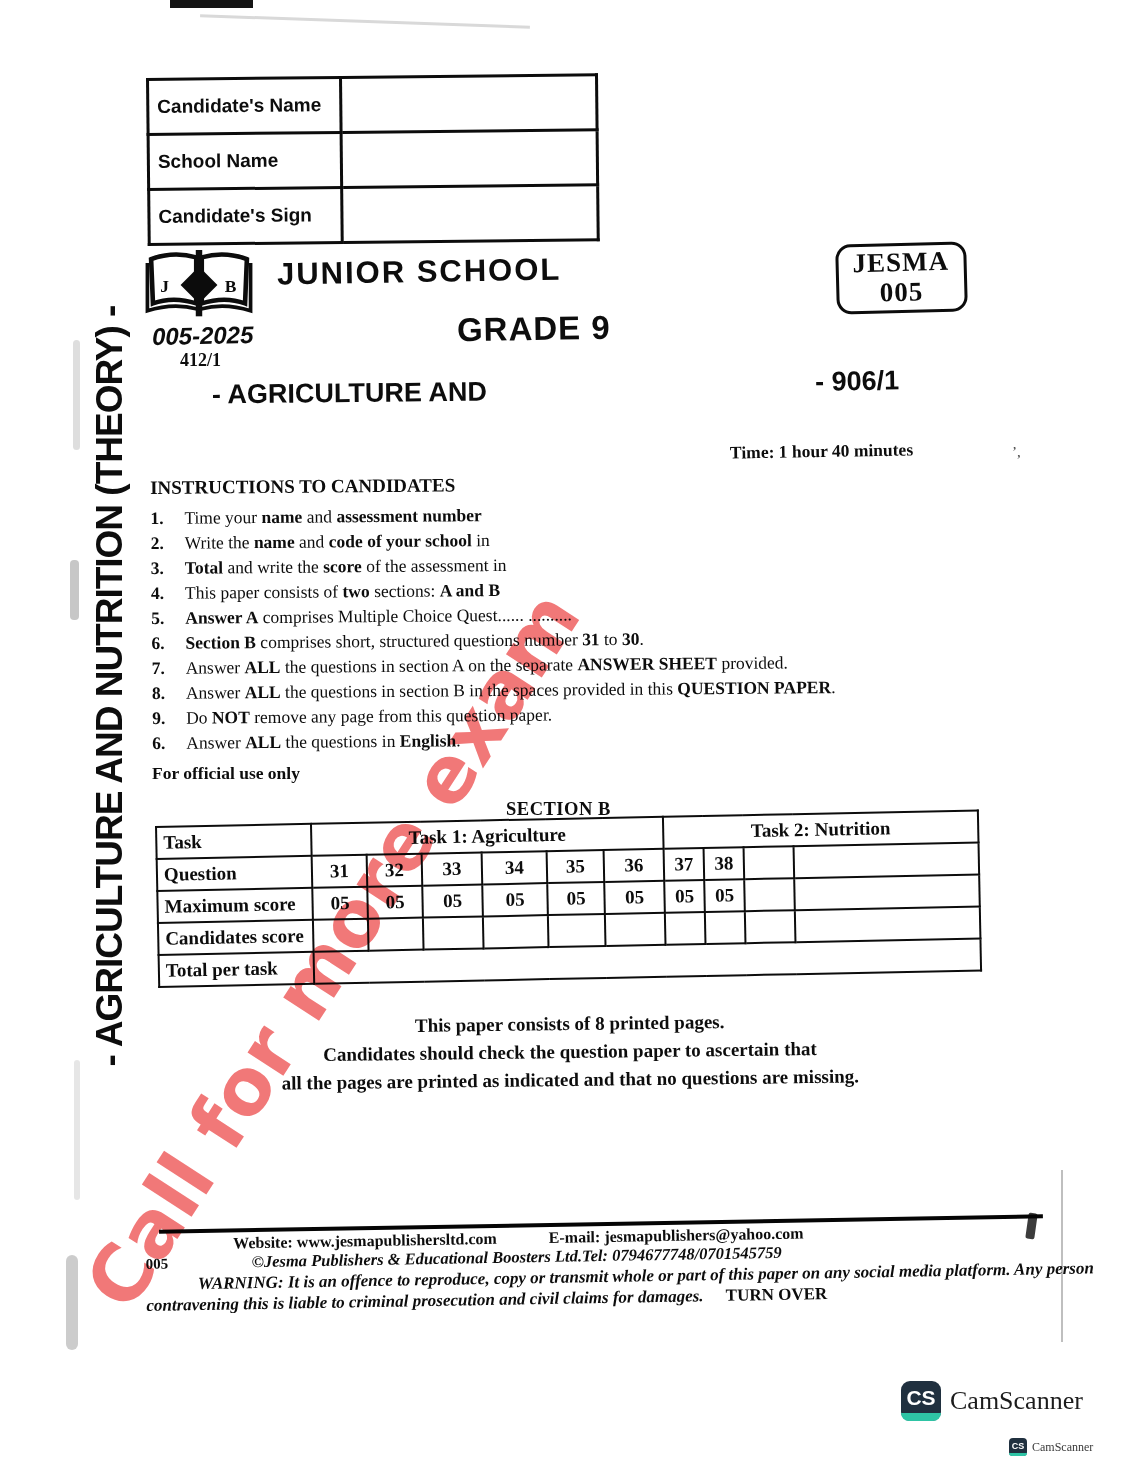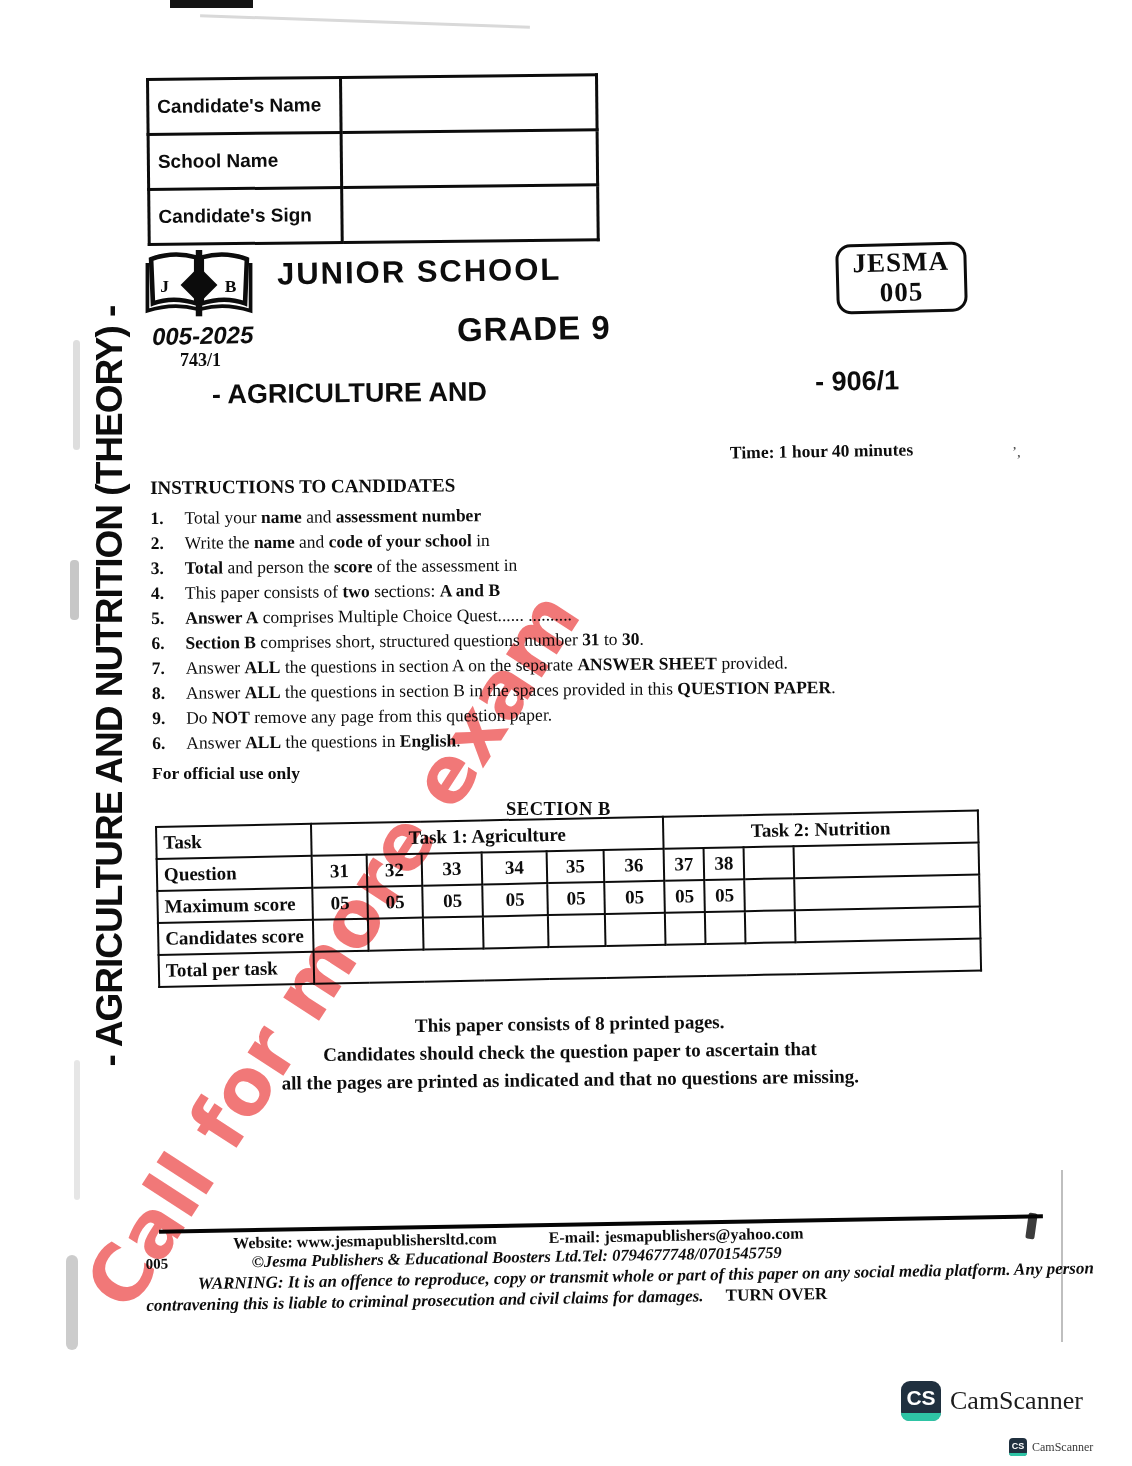--- a/index.html
+++ b/index.html
@@ -130,46 +130,46 @@
       <path d="M8 10 Q32 1 57 8 L57 58 Q32 50 10 58 Z" fill="none" stroke="#0c0c0c" stroke-width="5"></path>
       <path d="M112 10 Q88 1 63 8 L63 58 Q88 50 110 58 Z" fill="none" stroke="#0c0c0c" stroke-width="5"></path>
       <path d="M4 14 L4 66 Q32 57 58 64 L60 66 L62 64 Q88 57 116 66 L116 14" fill="none" stroke="#0c0c0c" stroke-width="4"></path>
       <path d="M60 0 L60 72" stroke="#0c0c0c" stroke-width="7"></path>
       <polygon points="60,18 80,38 60,58 40,38" fill="#0c0c0c"></polygon>
       <text x="18" y="46" font-size="19" font-weight="bold" fill="#0c0c0c">J</text>
       <text x="88" y="46" font-size="19" font-weight="bold" fill="#0c0c0c">B</text>
     </svg>
   </div>
   <div id="exam-code" class="abs">005-2025</div>
-  <div id="paper-number" class="abs">743/1</div>
+  <div id="paper-number" class="abs">412/1</div>
 
   <div id="school-level" class="abs">JUNIOR SCHOOL</div>
   <div id="grade" class="abs">GRADE 9</div>
   <div id="subject-line" class="abs">- AGRICULTURE AND</div>
 
   <div id="jesma-box" class="abs">
     <div>JESMA</div>
     <div>005</div>
   </div>
   <div id="paper-code" class="abs">- 906/1</div>
   <div id="time-alloc" class="abs">Time: 1 hour 40 minutes</div>
 
   <div id="instructions" class="abs">
     <div id="instr-heading">INSTRUCTIONS TO CANDIDATES</div>
     <div class="instr-item">
       <span class="instr-num">1.</span>
-      <span class="instr-text"><span>Total your </span><span class="b">name</span><span> and </span><span class="b">assessment number</span></span>
+      <span class="instr-text"><span>Time your </span><span class="b">name</span><span> and </span><span class="b">assessment number</span></span>
     </div>
     <div class="instr-item">
       <span class="instr-num">2.</span>
       <span class="instr-text"><span>Write the </span><span class="b">name</span><span> and </span><span class="b">code of your school</span><span> in</span></span>
     </div>
     <div class="instr-item">
       <span class="instr-num">3.</span>
-      <span class="instr-text"><span class="b">Total</span><span> and person the </span><span class="b">score</span><span> of the assessment in</span></span>
+      <span class="instr-text"><span class="b">Total</span><span> and write the </span><span class="b">score</span><span> of the assessment in</span></span>
     </div>
     <div class="instr-item">
       <span class="instr-num">4.</span>
       <span class="instr-text"><span>This paper consists of </span><span class="b">two</span><span> sections: </span><span class="b">A and B</span></span>
     </div>
     <div class="instr-item">
       <span class="instr-num">5.</span>
       <span class="instr-text"><span class="b">Answer A</span><span> comprises Multiple Choice Quest</span><span>...... ..........</span></span>
     </div>
     <div class="instr-item">

